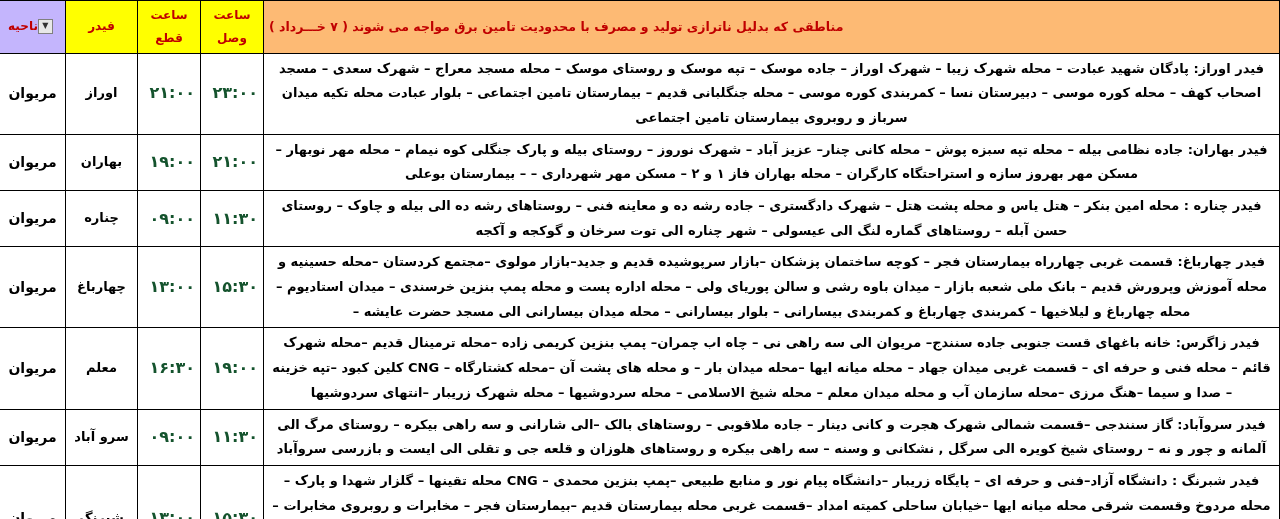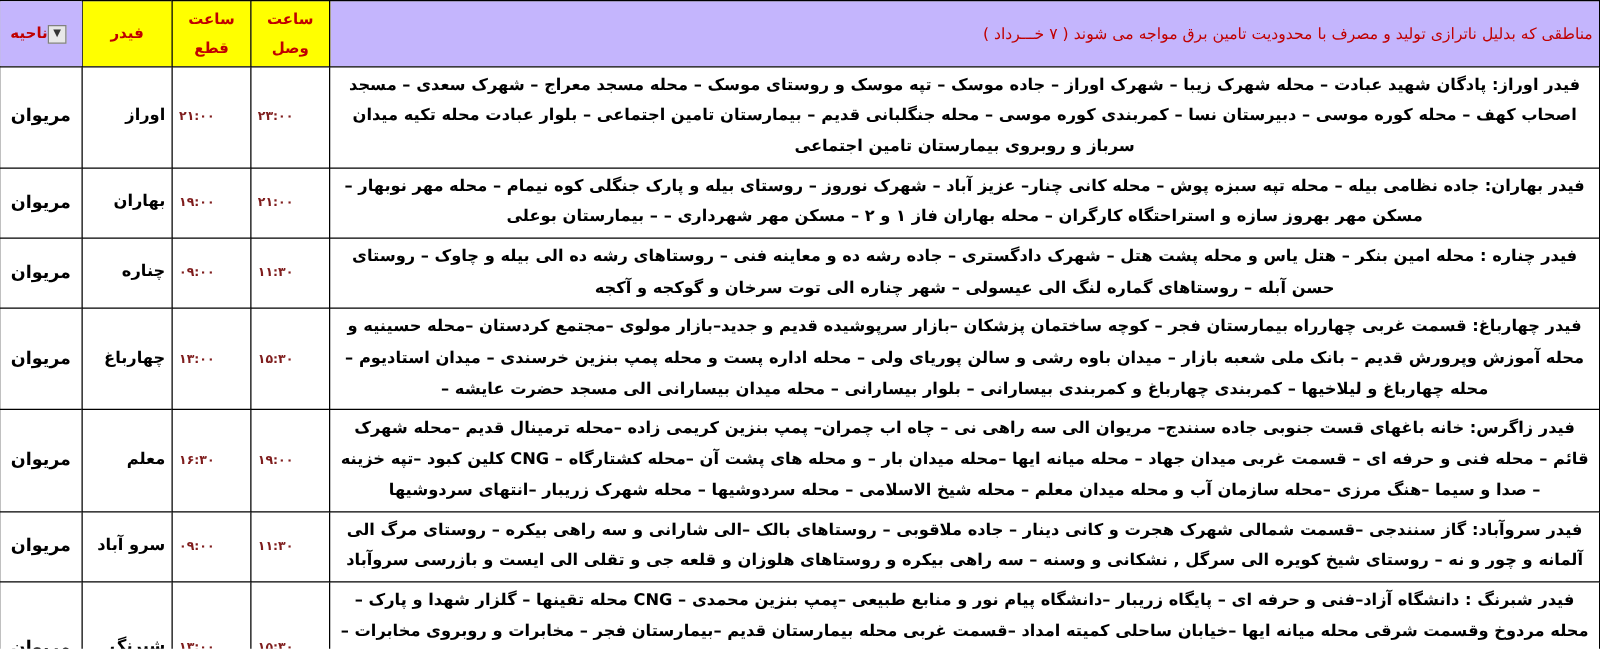--- a/index.html
+++ b/index.html
@@ -19,25 +19,25 @@
     table-layout: fixed;
   }
   table.schedule td, table.schedule th {
     border: 1px solid #000000;
     vertical-align: middle;
     padding: 3px 5px;
     line-height: 1.9;
   }
   
   .hdr-title {
-    background: #c4b5fd;
+    background: #fdba74;
     color: #c00000;
-    font-weight: normal;
+    font-weight: bold;
     font-size: 12.5px;
-    text-align: right;
+    text-align: left;
     height: 28px;
     padding: 2px 6px;
   }
   .hdr-cell {
     background: #ffff00;
     color: #c00000;
     font-weight: bold;
     font-size: 12px;
     text-align: center;
     height: 28px;
@@ -65,29 +65,30 @@
   }
   
   .desc {
     font-size: 13px;
     color: #000000;
     text-align: center;
     font-weight: bold;
     line-height: 2.0;
   }
   .time {
-    font-size: 10px;
+    font-size: 16px;
     font-weight: bold;
-    text-align: left;
-    color: #7f1d1d;
+    text-align: right;
+    color: #14532d;
     width: 70px;
   }
   .feeder {
     font-size: 13px;
     font-weight: bold;
+    text-align: center;
     color: #000000;
     width: 66px;
   }
   .region {
     font-size: 14px;
     font-weight: bold;
     text-align: center;
     color: #000000;
     width: 64px;
   }

